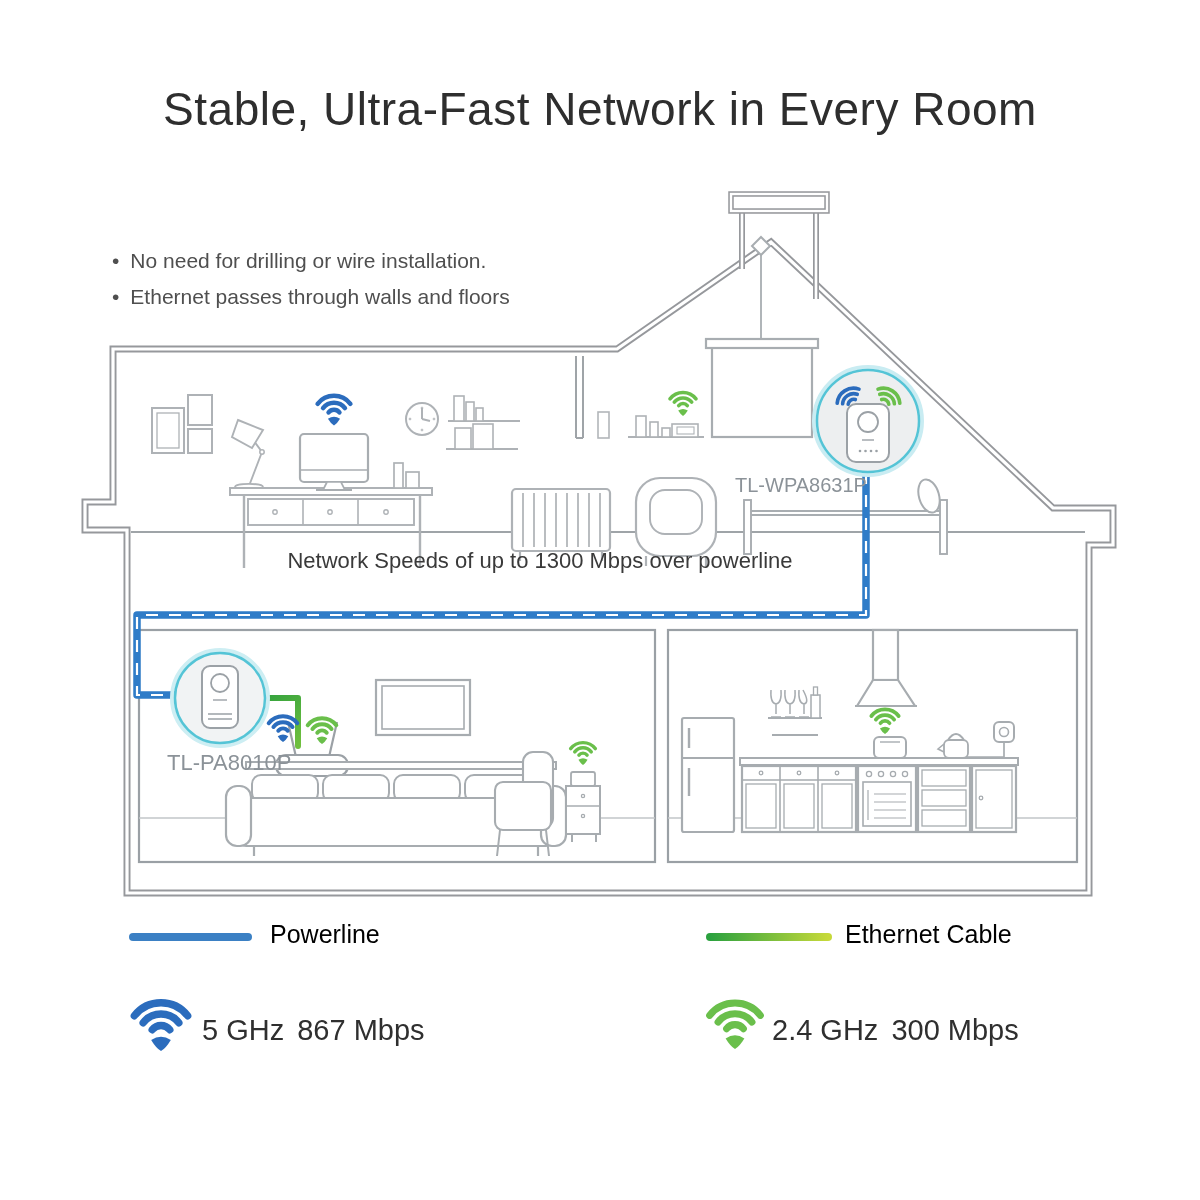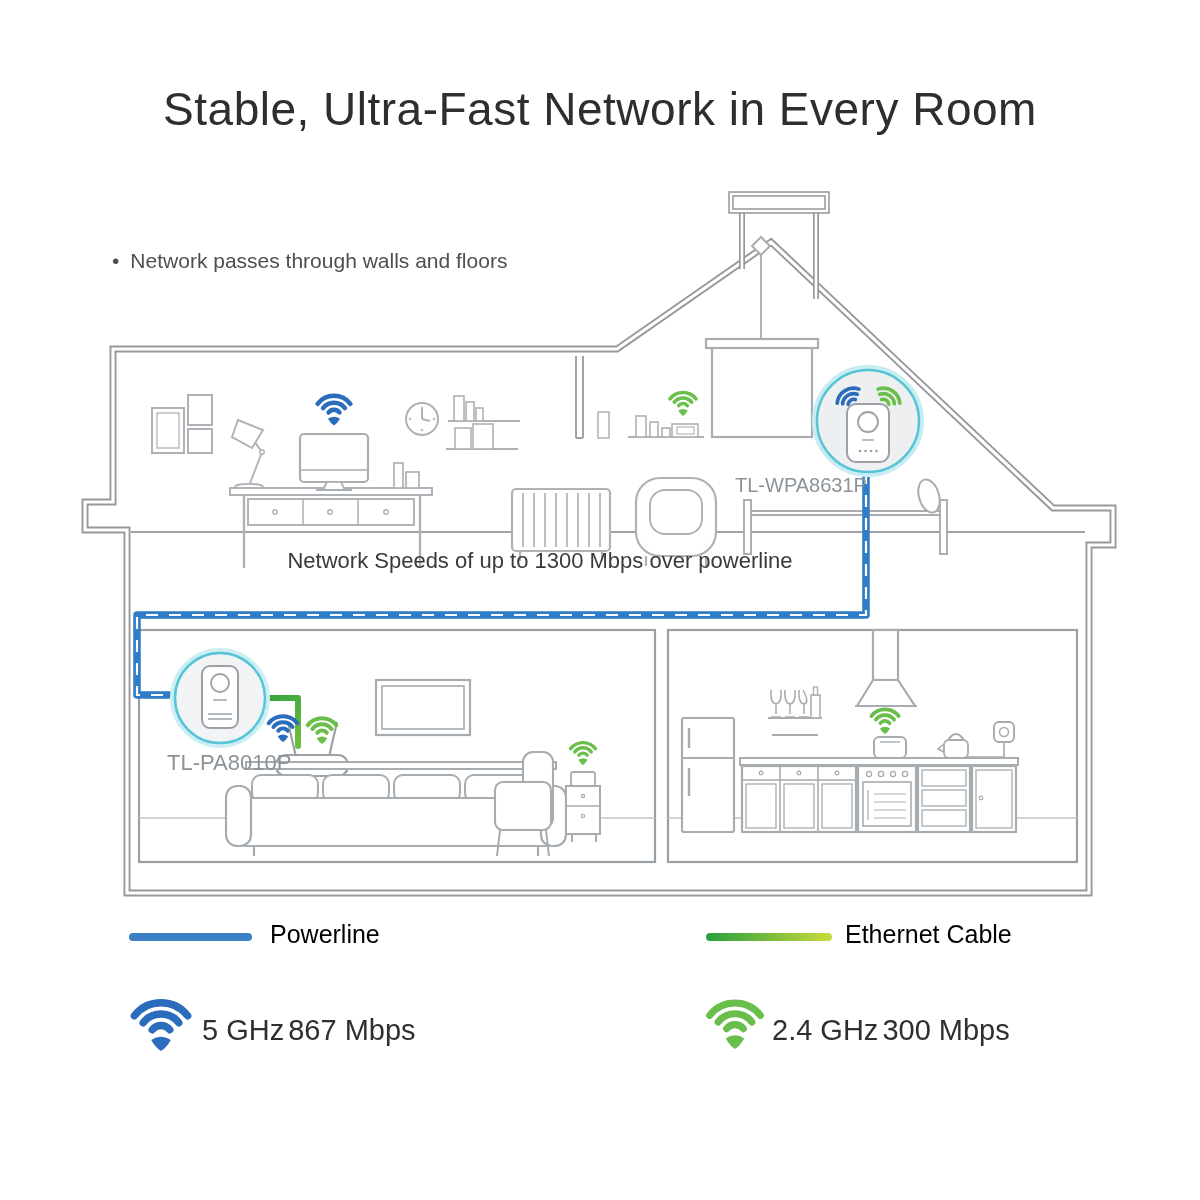--- a/index.html
+++ b/index.html
@@ -21,21 +21,21 @@
   .caption{
     left:260px;top:548px;width:560px;text-align:center;white-space:nowrap;
     font-size:22px;color:#3a3a3a;
   }
   .dev-label{font-size:20px;color:#8b9298;}
   .lbl-wpa{left:735px;top:474px;}
   .lbl-pa{left:167px;top:750px;font-size:22px;}
   .legend-label{font-size:25px;color:#000000;}
   .lbl-powerline{left:270px;top:920px;}
   .lbl-ethernet{left:845px;top:920px;}
-  .band-row{position:absolute;display:flex;gap:4px;font-size:29px;color:#2f2f2f;}
+  .band-row{position:absolute;display:flex;gap:13px;font-size:29px;color:#2f2f2f;}
   .band-5{left:202px;top:1014px;}
   .band-24{left:772px;top:1014px;}
 </style>
 </head>
 <body>
 
 <div class="stage">
 
   <svg class="diagram" width="1200" height="1200" viewBox="0 0 1200 1200">
     <defs>
@@ -338,21 +338,24 @@
       <path d="M710,937 L828,937" stroke="url(#gradEth)" stroke-width="8" stroke-linecap="round" fill="none"></path>
     </g>
     <use href="#wifi" transform="translate(161,1008) scale(2.05)" color="#2b6cbd"></use>
     <use href="#wifi" transform="translate(735,1008) scale(1.95)" color="#6abf4b"></use>
   </svg>
 
   <div class="txt page-title">Stable, Ultra-Fast Network in Every Room</div>
 
   <ul class="bullets">
     <li>
-        <span>Network passes through walls and floors</span>
+        <span>No need for drilling or wire installation.</span>
+      </li>
+    <li>
+        <span>Ethernet passes through walls and floors</span>
       </li>
   </ul>
 
   <div class="txt dev-label lbl-wpa">TL-WPA8631P</div>
 
   <div class="txt caption">Network Speeds of up to 1300 Mbps over powerline</div>
 
   <div class="txt dev-label lbl-pa">TL-PA8010P</div>
 
   <div class="txt legend-label lbl-powerline">Powerline</div>

